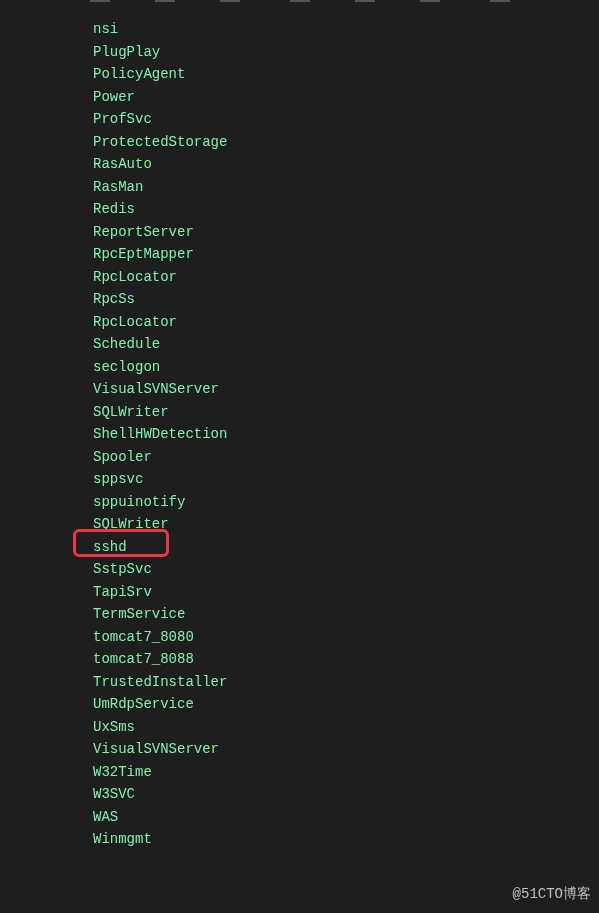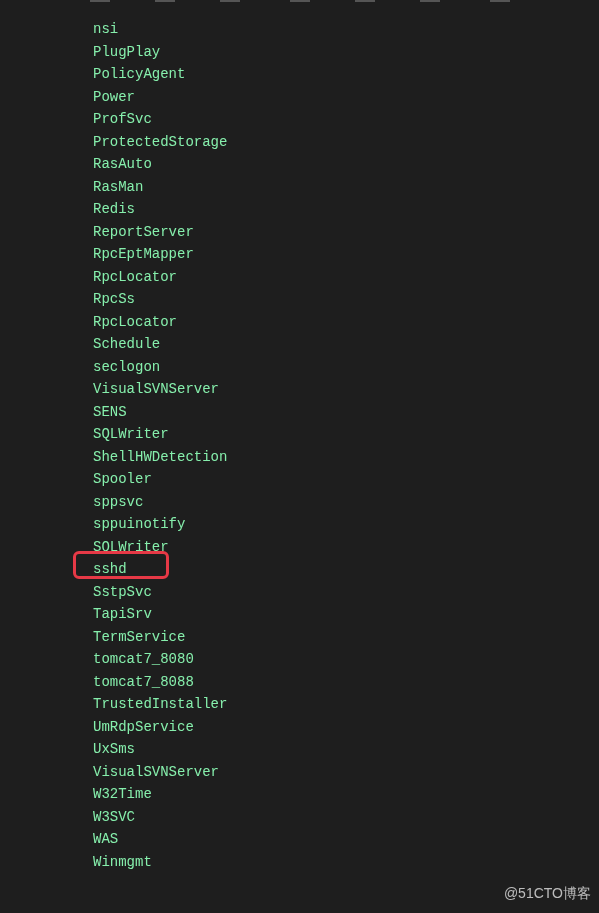--- a/index.html
+++ b/index.html
@@ -35,21 +35,21 @@
       height: 28px;
       border: 3px solid #e63946;
       border-radius: 6px;
       pointer-events: none;
     }
     .watermark {
       position: absolute;
       right: 8px;
       bottom: 10px;
       color: rgba(255,255,255,0.7);
-      font-family: Liberation Sans, sans-serif;
+      font-family: Liberation Mono, monospace;
       font-size: 14px;
     }
     .top-marks {
       position: absolute;
       top: 0;
       left: 0;
       width: 100%;
       height: 3px;
     }
     .mark {
@@ -84,21 +84,20 @@
     <div class="service-item">RasMan</div>
     <div class="service-item">Redis</div>
     <div class="service-item">ReportServer</div>
     <div class="service-item">RpcEptMapper</div>
     <div class="service-item">RpcLocator</div>
     <div class="service-item">RpcSs</div>
     <div class="service-item">RpcLocator</div>
     <div class="service-item">Schedule</div>
     <div class="service-item">seclogon</div>
     <div class="service-item">VisualSVNServer</div>
-    <div class="service-item">SENS</div>
     <div class="service-item">SQLWriter</div>
     <div class="service-item">ShellHWDetection</div>
     <div class="service-item">Spooler</div>
     <div class="service-item">sppsvc</div>
     <div class="service-item">sppuinotify</div>
     <div class="service-item">SQLWriter</div>
     <div class="service-item">sshd<div class="highlight-box"></div></div>
     <div class="service-item">SstpSvc</div>
     <div class="service-item">TapiSrv</div>
     <div class="service-item">TermService</div>

